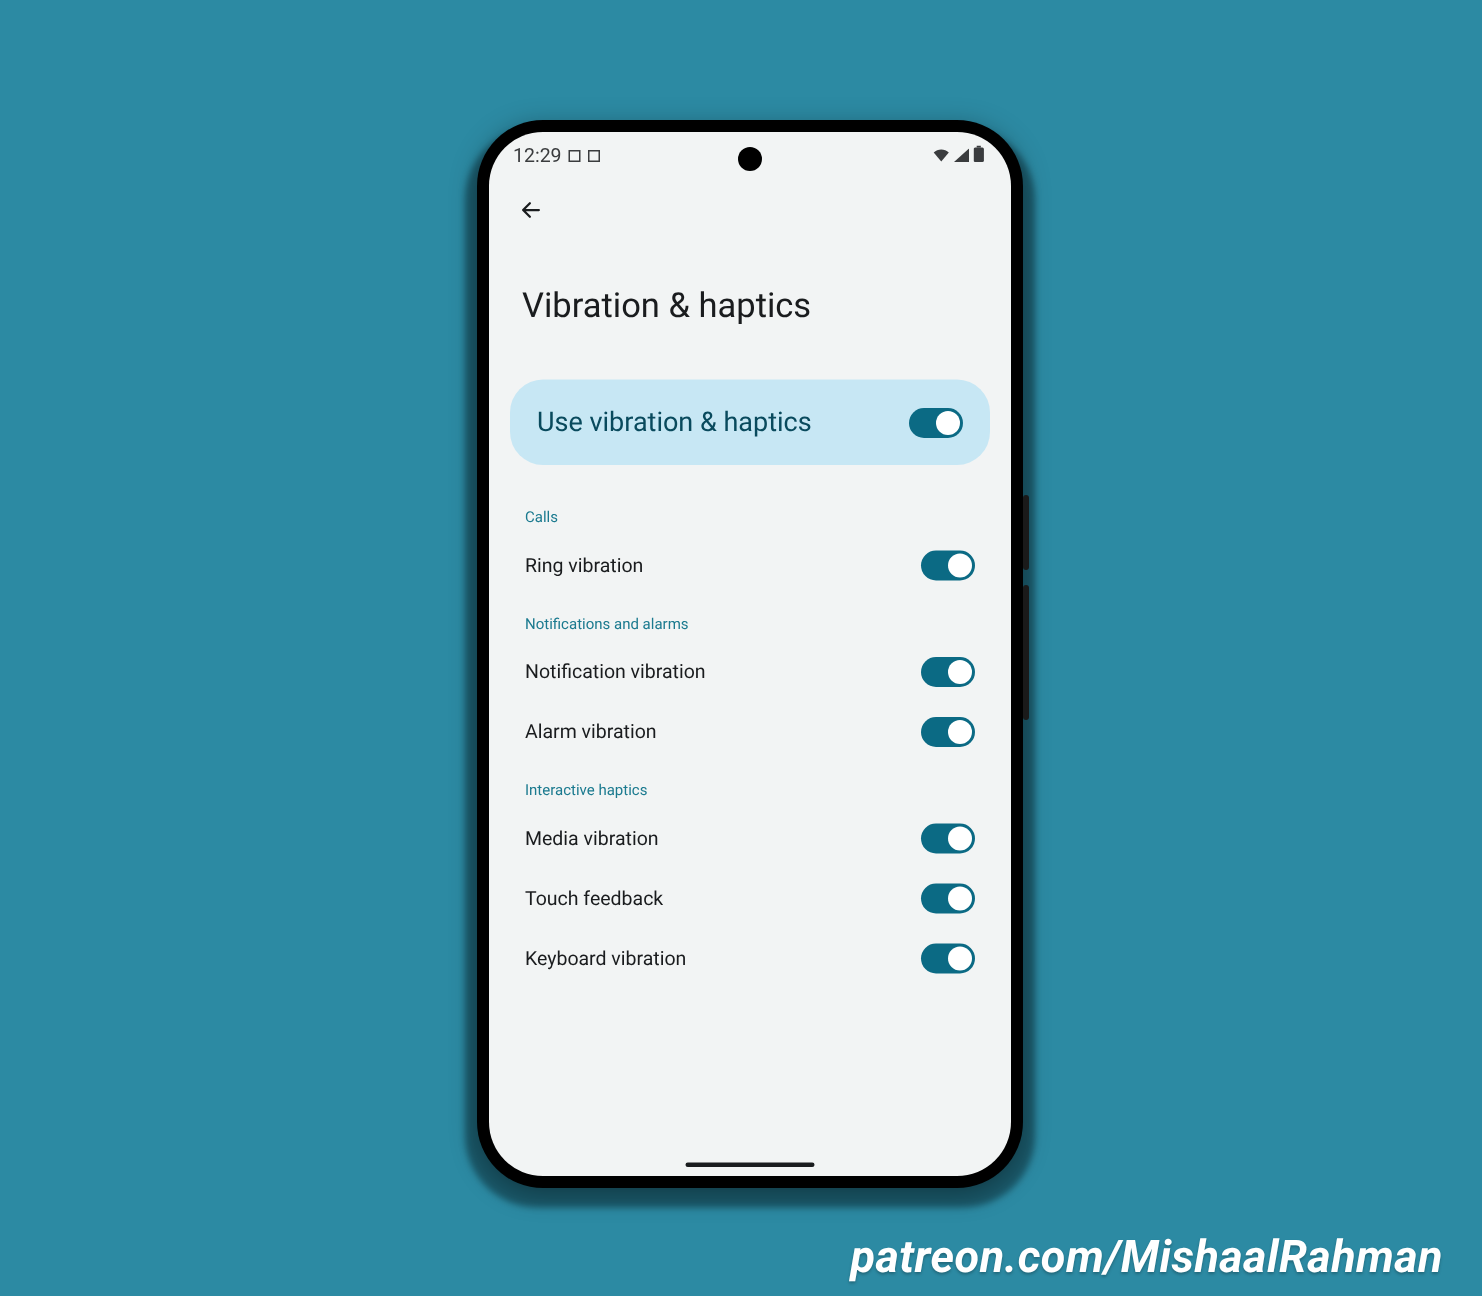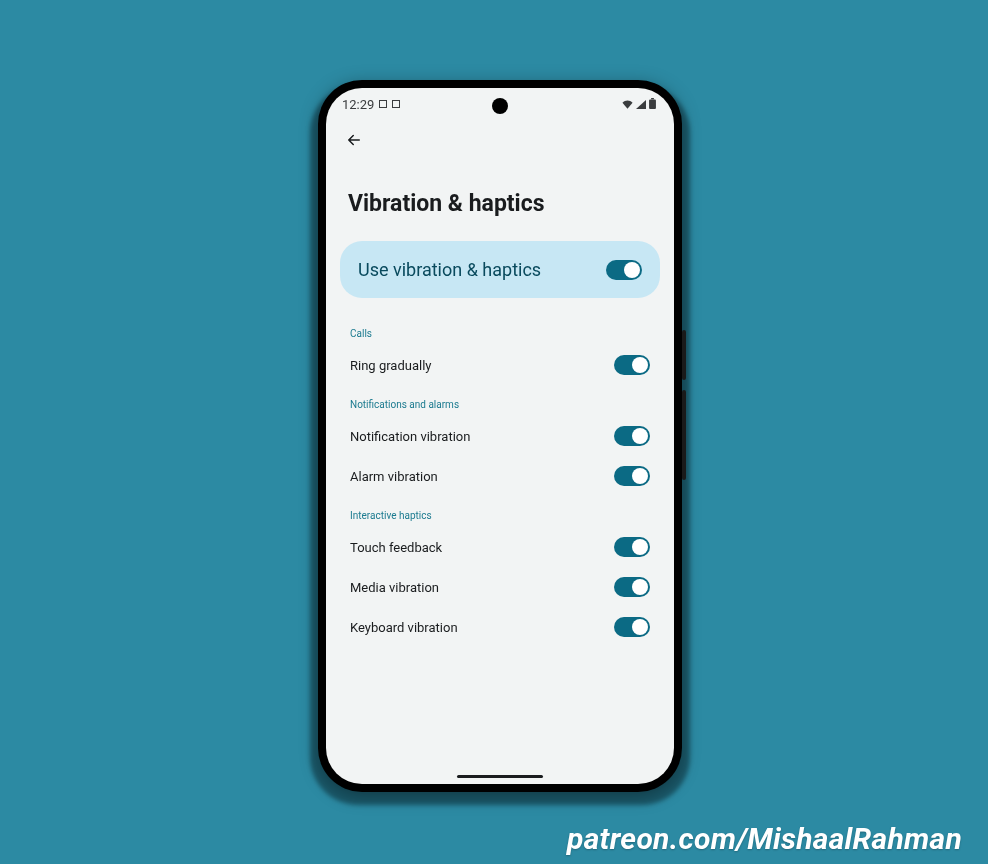--- a/index.html
+++ b/index.html
@@ -88,22 +88,22 @@
   .back-btn {
     width: 28px; height: 28px;
     display: flex; align-items: center; justify-content: center;
     cursor: pointer;
     border-radius: 50%;
   }
   .back-btn svg { width: 18px; height: 18px; }
 
   .page-title {
     font-size: 23px;
-    font-weight: 700;
-    padding: 36px 22px 24px 22px;
+    font-weight: 400;
+    padding: 36px 22px 36px 22px;
     color: #1a1c1e;
   }
 
   .content {
     padding: 0 14px;
   }
 
   .master-card {
     background: #c7e7f4;
     border-radius: 22px;
@@ -233,21 +233,21 @@
       <div class="master-card">
         <span class="label">Use vibration &amp; haptics</span>
         <div class="toggle on">
           <div class="thumb"></div>
         </div>
       </div>
 
       <div class="category">Calls</div>
 
       <div class="row">
-        <span class="label">Ring gradually</span>
+        <span class="label">Ring vibration</span>
         <div class="toggle on">
             <div class="thumb"></div>
           </div>
       </div>
 
 
       <div class="category">Notifications and alarms</div>
 
       <div class="row">
         <span class="label">Notification vibration</span>
@@ -259,28 +259,28 @@
       <div class="row">
         <span class="label">Alarm vibration</span>
         <div class="toggle on">
             <div class="thumb"></div>
           </div>
       </div>
 
       <div class="category">Interactive haptics</div>
 
       <div class="row">
+        <span class="label">Media vibration</span>
+        <div class="toggle on">
+            <div class="thumb"></div>
+          </div>
+      </div>
+
+      <div class="row">
         <span class="label">Touch feedback</span>
-        <div class="toggle on">
-            <div class="thumb"></div>
-          </div>
-      </div>
-
-      <div class="row">
-        <span class="label">Media vibration</span>
         <div class="toggle on">
             <div class="thumb"></div>
           </div>
       </div>
 
       <div class="row">
         <span class="label">Keyboard vibration</span>
         <div class="toggle on">
             <div class="thumb"></div>
           </div>

